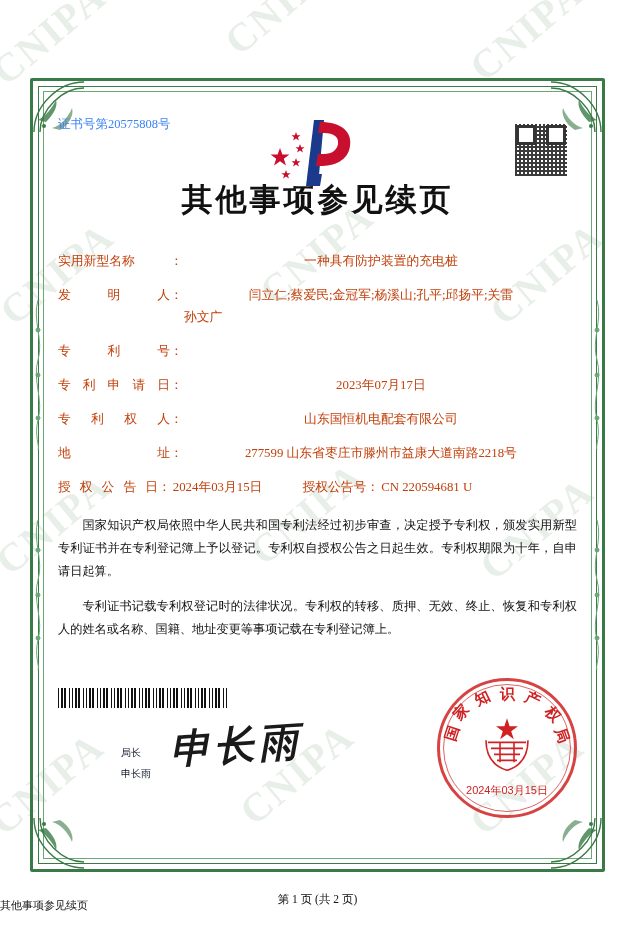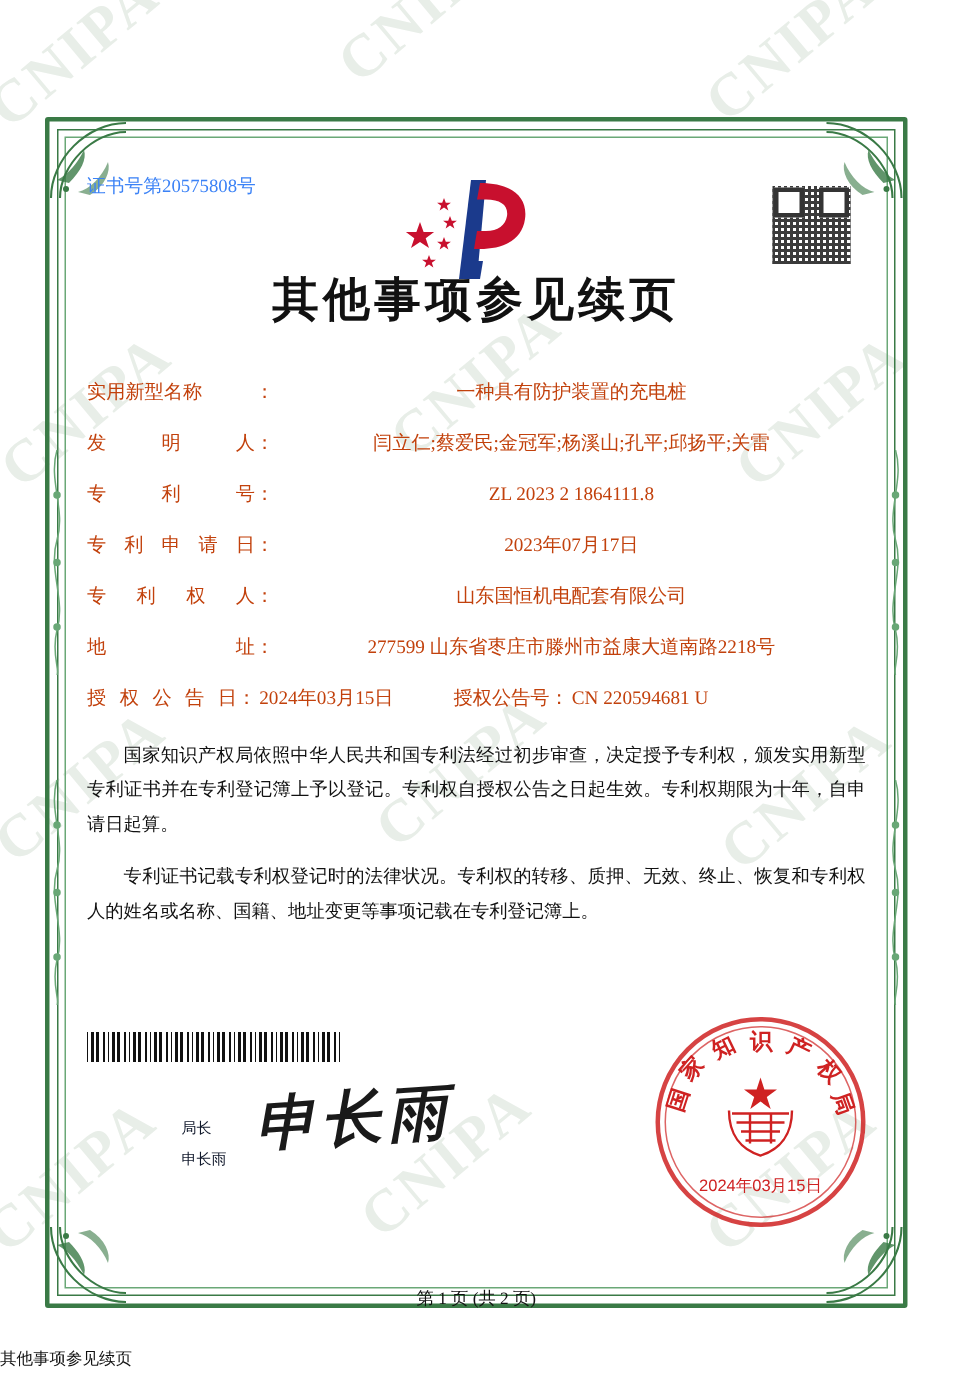--- a/index.html
+++ b/index.html
@@ -270,21 +270,21 @@
     font-size: 15px;
     color: #cf2222;
     font-weight: bold;
     font-family: "Liberation Serif", serif;
     transform-origin: center;
   }
 
   .page-num {
     position: absolute;
     left: 0; right: 0;
-    top: 858px;
+    top: 892px;
     text-align: center;
     font-size: 11.5px;
     color: #111;
     z-index: 3;
   }
   .footer-note {
     position: absolute;
     left: 0; right: 0;
     top: 898px;
     text-align: left;
@@ -421,29 +421,29 @@
 
     <div class="row">
       <div class="lbl">
         <span class="ch">发</span>
           <span class="ch">明</span>
           <span class="ch">人</span>
       </div>
       <div class="colon">：</div>
       <div class="val">闫立仁;蔡爱民;金冠军;杨溪山;孔平;邱扬平;关雷</div>
     </div>
+    <div class="cont-line">孙文广</div>
 
     <div class="row">
       <div class="lbl">
         <span class="ch">专</span>
           <span class="ch">利</span>
           <span class="ch">号</span>
       </div>
       <div class="colon">：</div>
-      <div class="val">ZL 2023 2 1864111.8</div>
     </div>
 
     <div class="row">
       <div class="lbl">
         <span class="ch">专</span>
           <span class="ch">利</span>
           <span class="ch">申</span>
           <span class="ch">请</span>
           <span class="ch">日</span>
       </div>

